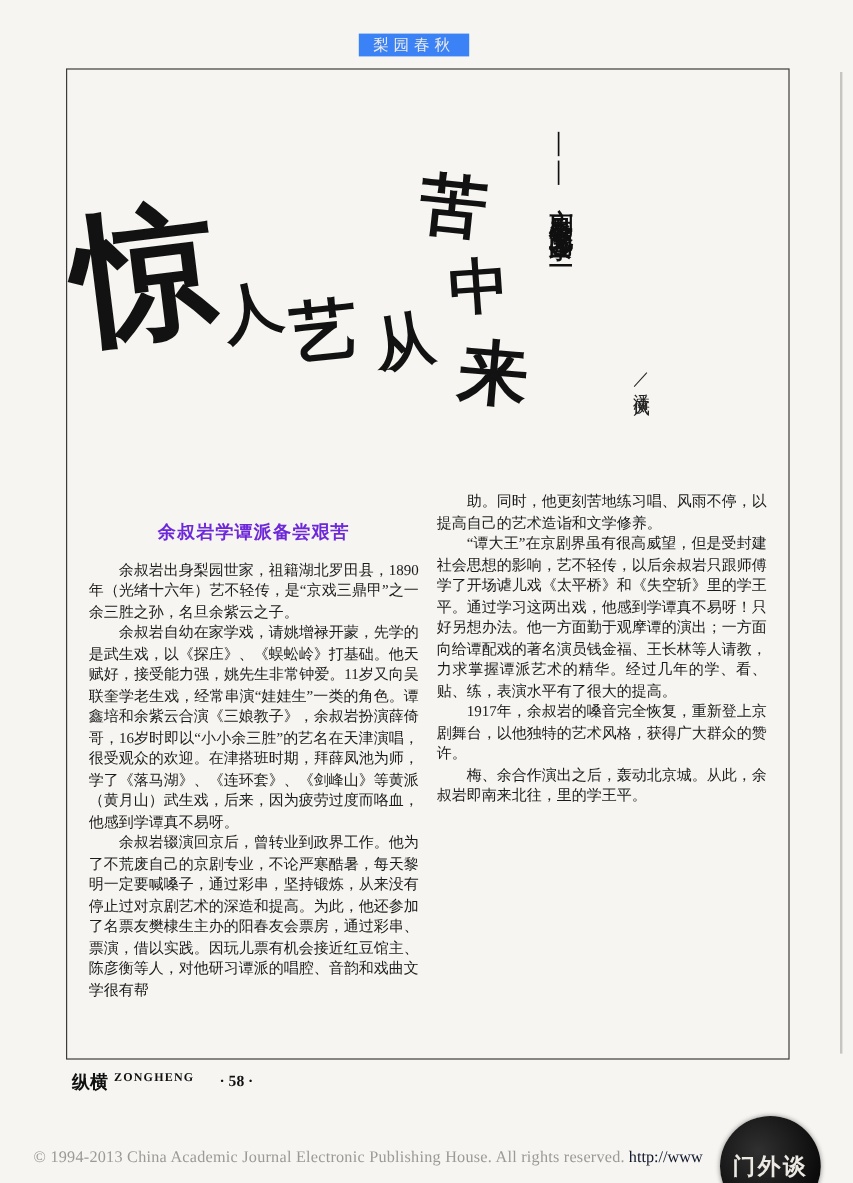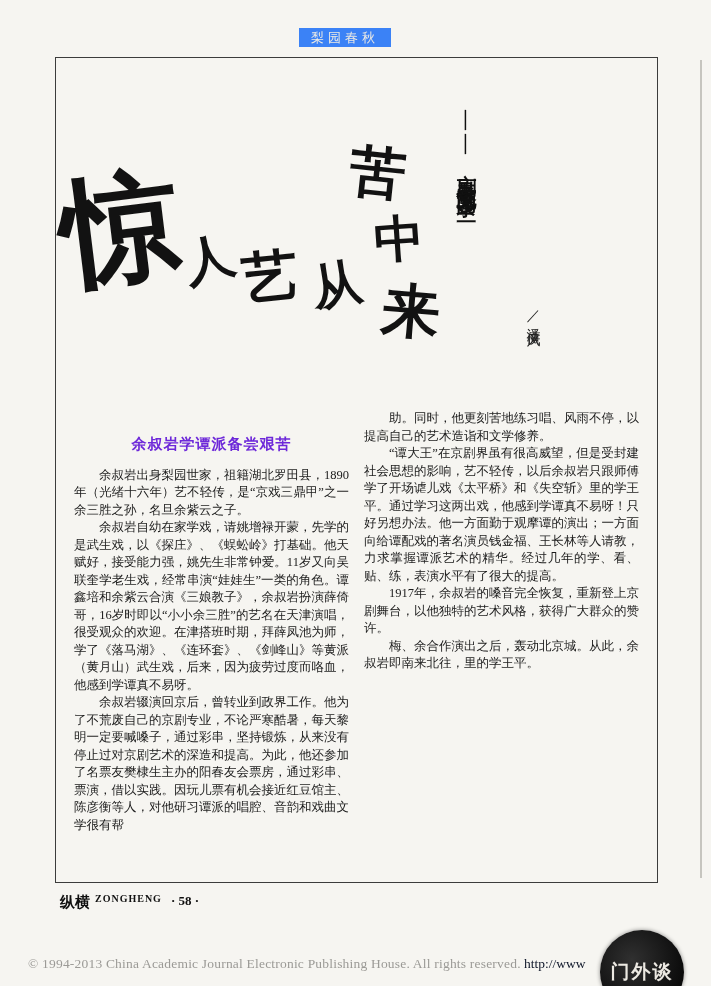--- a/index.html
+++ b/index.html
@@ -62,21 +62,21 @@
     margin:26px 0 13px;letter-spacing:1px;color:#6d28d9;
   }
 
   
   .journal-footer{
     position:absolute;left:60px;top:893px;
     display:flex;align-items:flex-start;gap:5px;color:#101010;
   }
   .journal-cn{font-weight:900;font-size:15px;}
   .journal-en{font-family:Liberation Serif, serif;font-size:10px;font-weight:bold;letter-spacing:1px;}
-  .page-num{font-weight:bold;font-size:13px;margin-left:4px;}
+  .page-num{font-weight:bold;font-size:13px;margin-left:16px;}
 
   
   .scan-edge{
     position:absolute;left:700px;top:60px;width:2px;height:818px;
     background:#b6b4ae;opacity:.75;
   }
 
   
   .copyright{position:absolute;left:0;top:956px;width:609px;height:22px;}
   .copyright-text{

